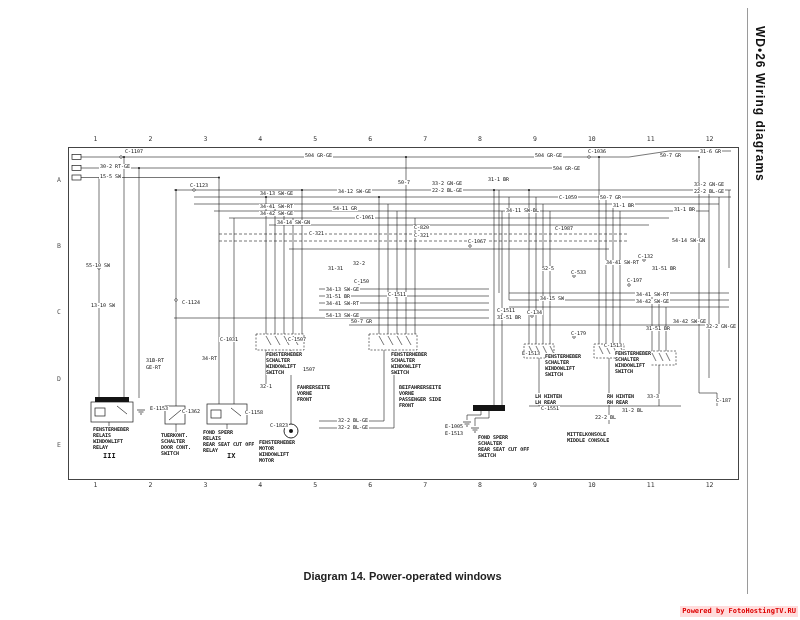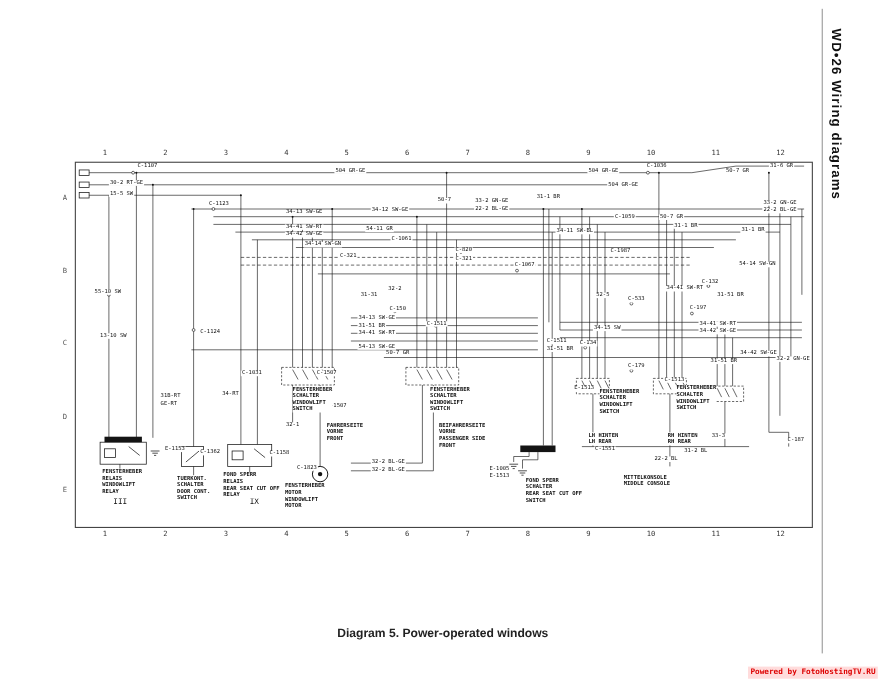--- a/index.html
+++ b/index.html
@@ -8,21 +8,21 @@
   .diagram-frame{position:absolute;left:68px;top:147px;width:669px;height:331px;
     border:1px solid #444;box-sizing:content-box;background:#fff;}
   .diagram-frame svg{position:absolute;left:0;top:0;width:669px;height:331px;}
 
   .layer{position:absolute;left:0;top:0;width:669px;height:331px;pointer-events:none;}
 
   .wlabel{position:absolute;font-size:5px;line-height:5px;white-space:nowrap;
     background:#fff;padding:0 1px;color:#111;}
   .clabel{position:absolute;font-size:5px;line-height:6px;white-space:nowrap;
     font-weight:700;background:#fff;color:#111;}
-  .marker{position:absolute;font-size:7px;font-weight:400;color:#111;background:#fff;}
+  .marker{position:absolute;font-size:7px;font-weight:700;color:#111;background:#fff;}
 
   .grid-cols{position:absolute;left:68px;width:671px;height:8px;display:flex;
     justify-content:space-around;font-size:6.5px;line-height:8px;color:#333;}
   .grid-cols.top{top:135px;}
   .grid-cols.bottom{top:481px;}
   .grid-rows{position:absolute;left:57px;top:147px;width:10px;height:331px;display:flex;
     flex-direction:column;justify-content:space-around;font-size:6.5px;color:#555;}
 
   .vertical-rule{position:absolute;left:747px;top:8px;width:1px;height:586px;background:#9a9a9a;}
   .vertical-title{position:absolute;left:753px;top:26px;writing-mode:vertical-rl;
@@ -353,15 +353,15 @@
       <div class="clabel" style="left: 498px; top: 283px;">
         <div>MITTELKONSOLE</div>
         <div>MIDDLE CONSOLE</div>
       </div>
     </div>
 </div>
 
 <div class="vertical-rule"></div>
 <div class="vertical-title">WD•26 Wiring diagrams</div>
 
-<div class="caption">Diagram 5. Power-operated windows</div>
+<div class="caption">Diagram 14. Power-operated windows</div>
 
 <div class="watermark" style="color: rgb(221, 0, 0);">Powered by FotoHostingTV.RU</div>
 
 </body></html>

